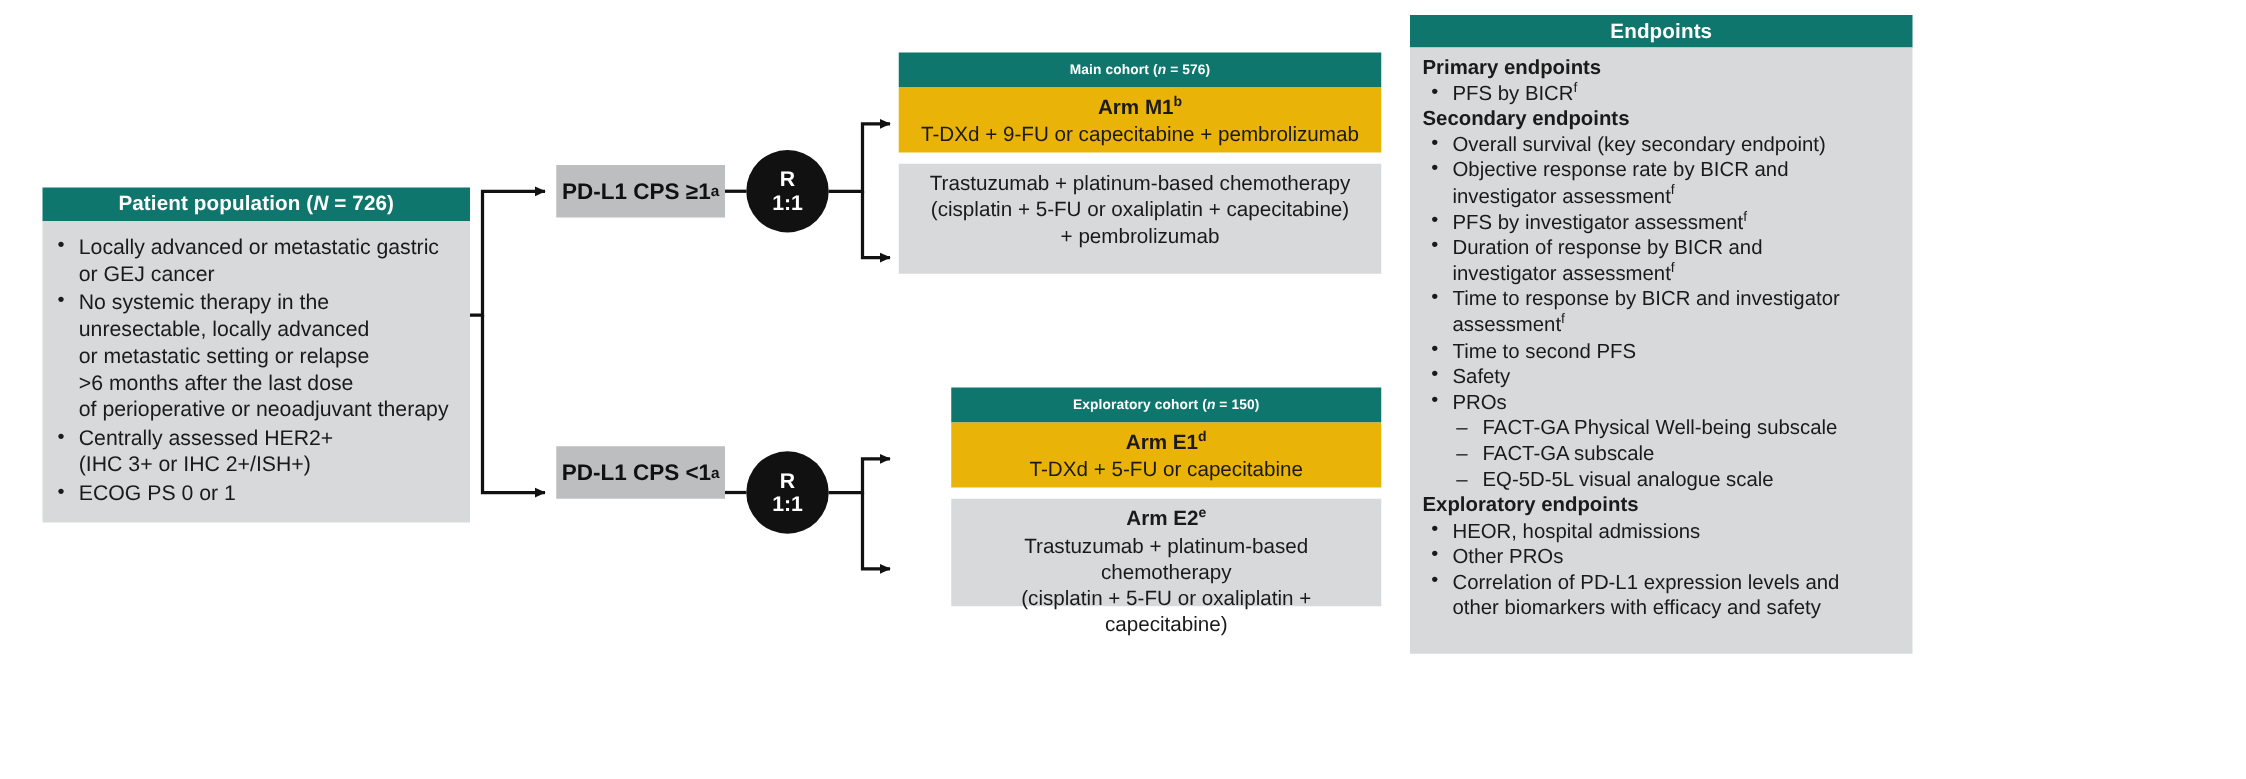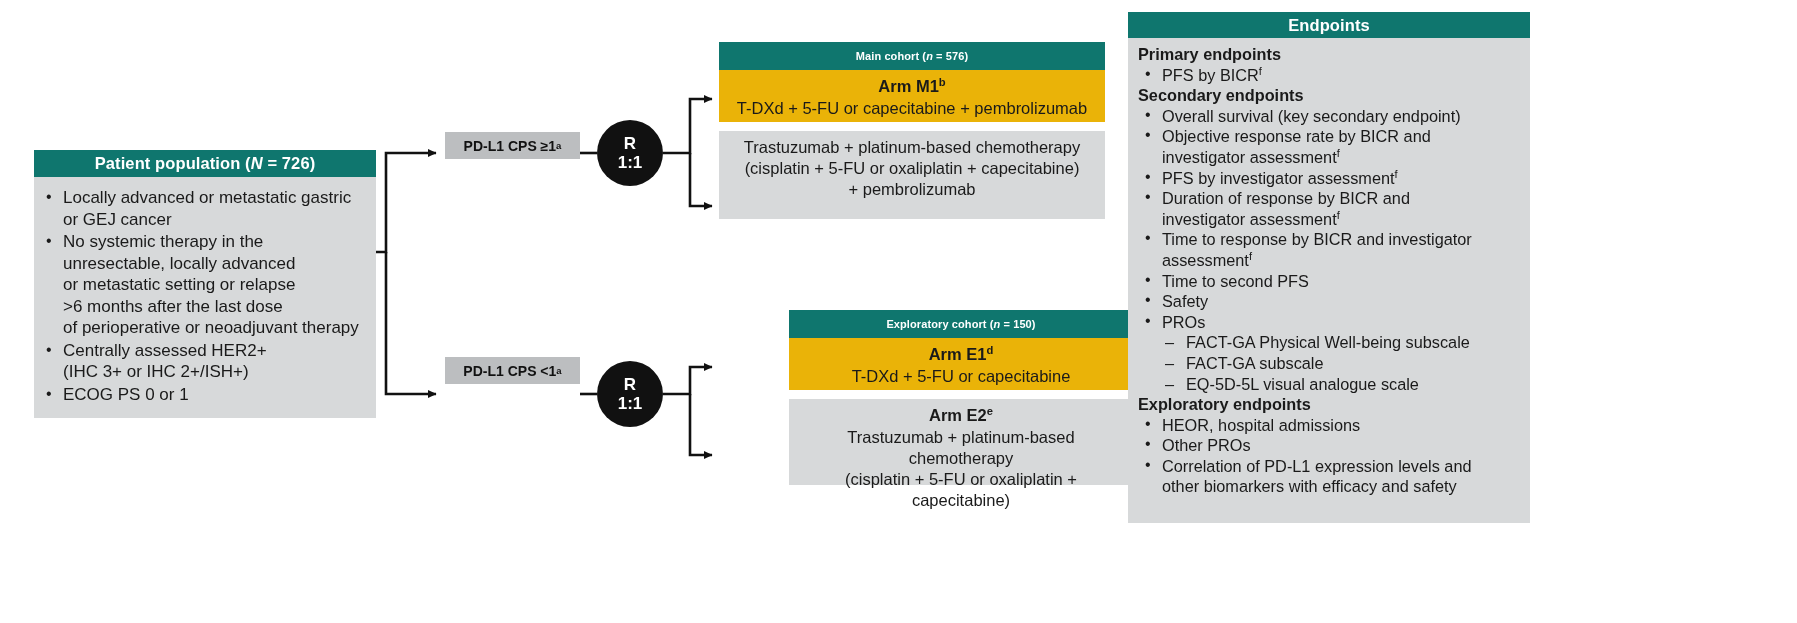--- a/index.html
+++ b/index.html
@@ -57,25 +57,25 @@
   }
   ul.bul > li::before {
     content: "\2022";
     position: absolute; left: 4px; top: -1px;
     font-size: 16px;
   }
 
   
   .cps-box {
     position: absolute;
-    width: 135px; height: 27px;
+    width: 135px; height: 42px;
     background: #bcbec0;
     color: #111;
     font-weight: bold;
-    font-size: 14px;
+    font-size: 18px;
     display: flex; align-items: center; justify-content: center;
   }
   #cps-high { left: 445px; top: 132px; }
   #cps-low  { left: 445px; top: 357px; }
 
   
   .rand {
     position: absolute;
     width: 66px; height: 66px;
     border-radius: 50%;
@@ -87,21 +87,21 @@
     align-items: center; justify-content: center;
     line-height: 19px;
   }
   #rand-main { left: 597px; top: 120px; }
   #rand-exp  { left: 597px; top: 361px; }
 
   
   .cohort { position: absolute; width: 386px; }
   .cohort .hdr { height: 28px; line-height: 28px; font-size: 11px; }
   #cohort-main { left: 719px; top: 42px; }
-  #cohort-exp  { left: 747px; top: 310px; padding-left: 42px; }
+  #cohort-exp  { left: 719px; top: 310px; padding-left: 42px; }
 
   .armbox { padding: 6px 8px 8px 8px; font-size: 16.5px; line-height: 21px; }
   .armbox .arm-title { font-size: 16.5px; margin-bottom: 1px; }
 
   #arm-m1 { height: 52px; }
   #arm-m2 { margin-top: 9px; height: 88px; }
   #arm-e1 { height: 52px; }
   #arm-e2 { margin-top: 9px; height: 86px; }
 
   
@@ -210,21 +210,21 @@
 </div>
 
 <div class="cohort" id="cohort-main">
   <div class="hdr">
     <span>Main cohort (</span><i>n</i><span> = 576)</span>
   </div>
   <div class="armbox redboxbody" id="arm-m1">
     <div class="arm-title">
       <span>Arm M1</span><sup>b</sup>
     </div>
-    <div class="arm-line">T-DXd + 5-FU or capecitabine + pembrolizumab</div>
+    <div class="arm-line">T-DXd + 9-FU or capecitabine + pembrolizumab</div>
   </div>
   <div class="armbox grayboxbody" id="arm-m2">
     <div class="arm-line">Trastuzumab + platinum-based chemotherapy</div>
     <div class="arm-line">(cisplatin + 5-FU or oxaliplatin + capecitabine)</div>
     <div class="arm-line">+ pembrolizumab</div>
   </div>
 </div>
 
 <div class="cohort" id="cohort-exp">
   <div class="hdr">

